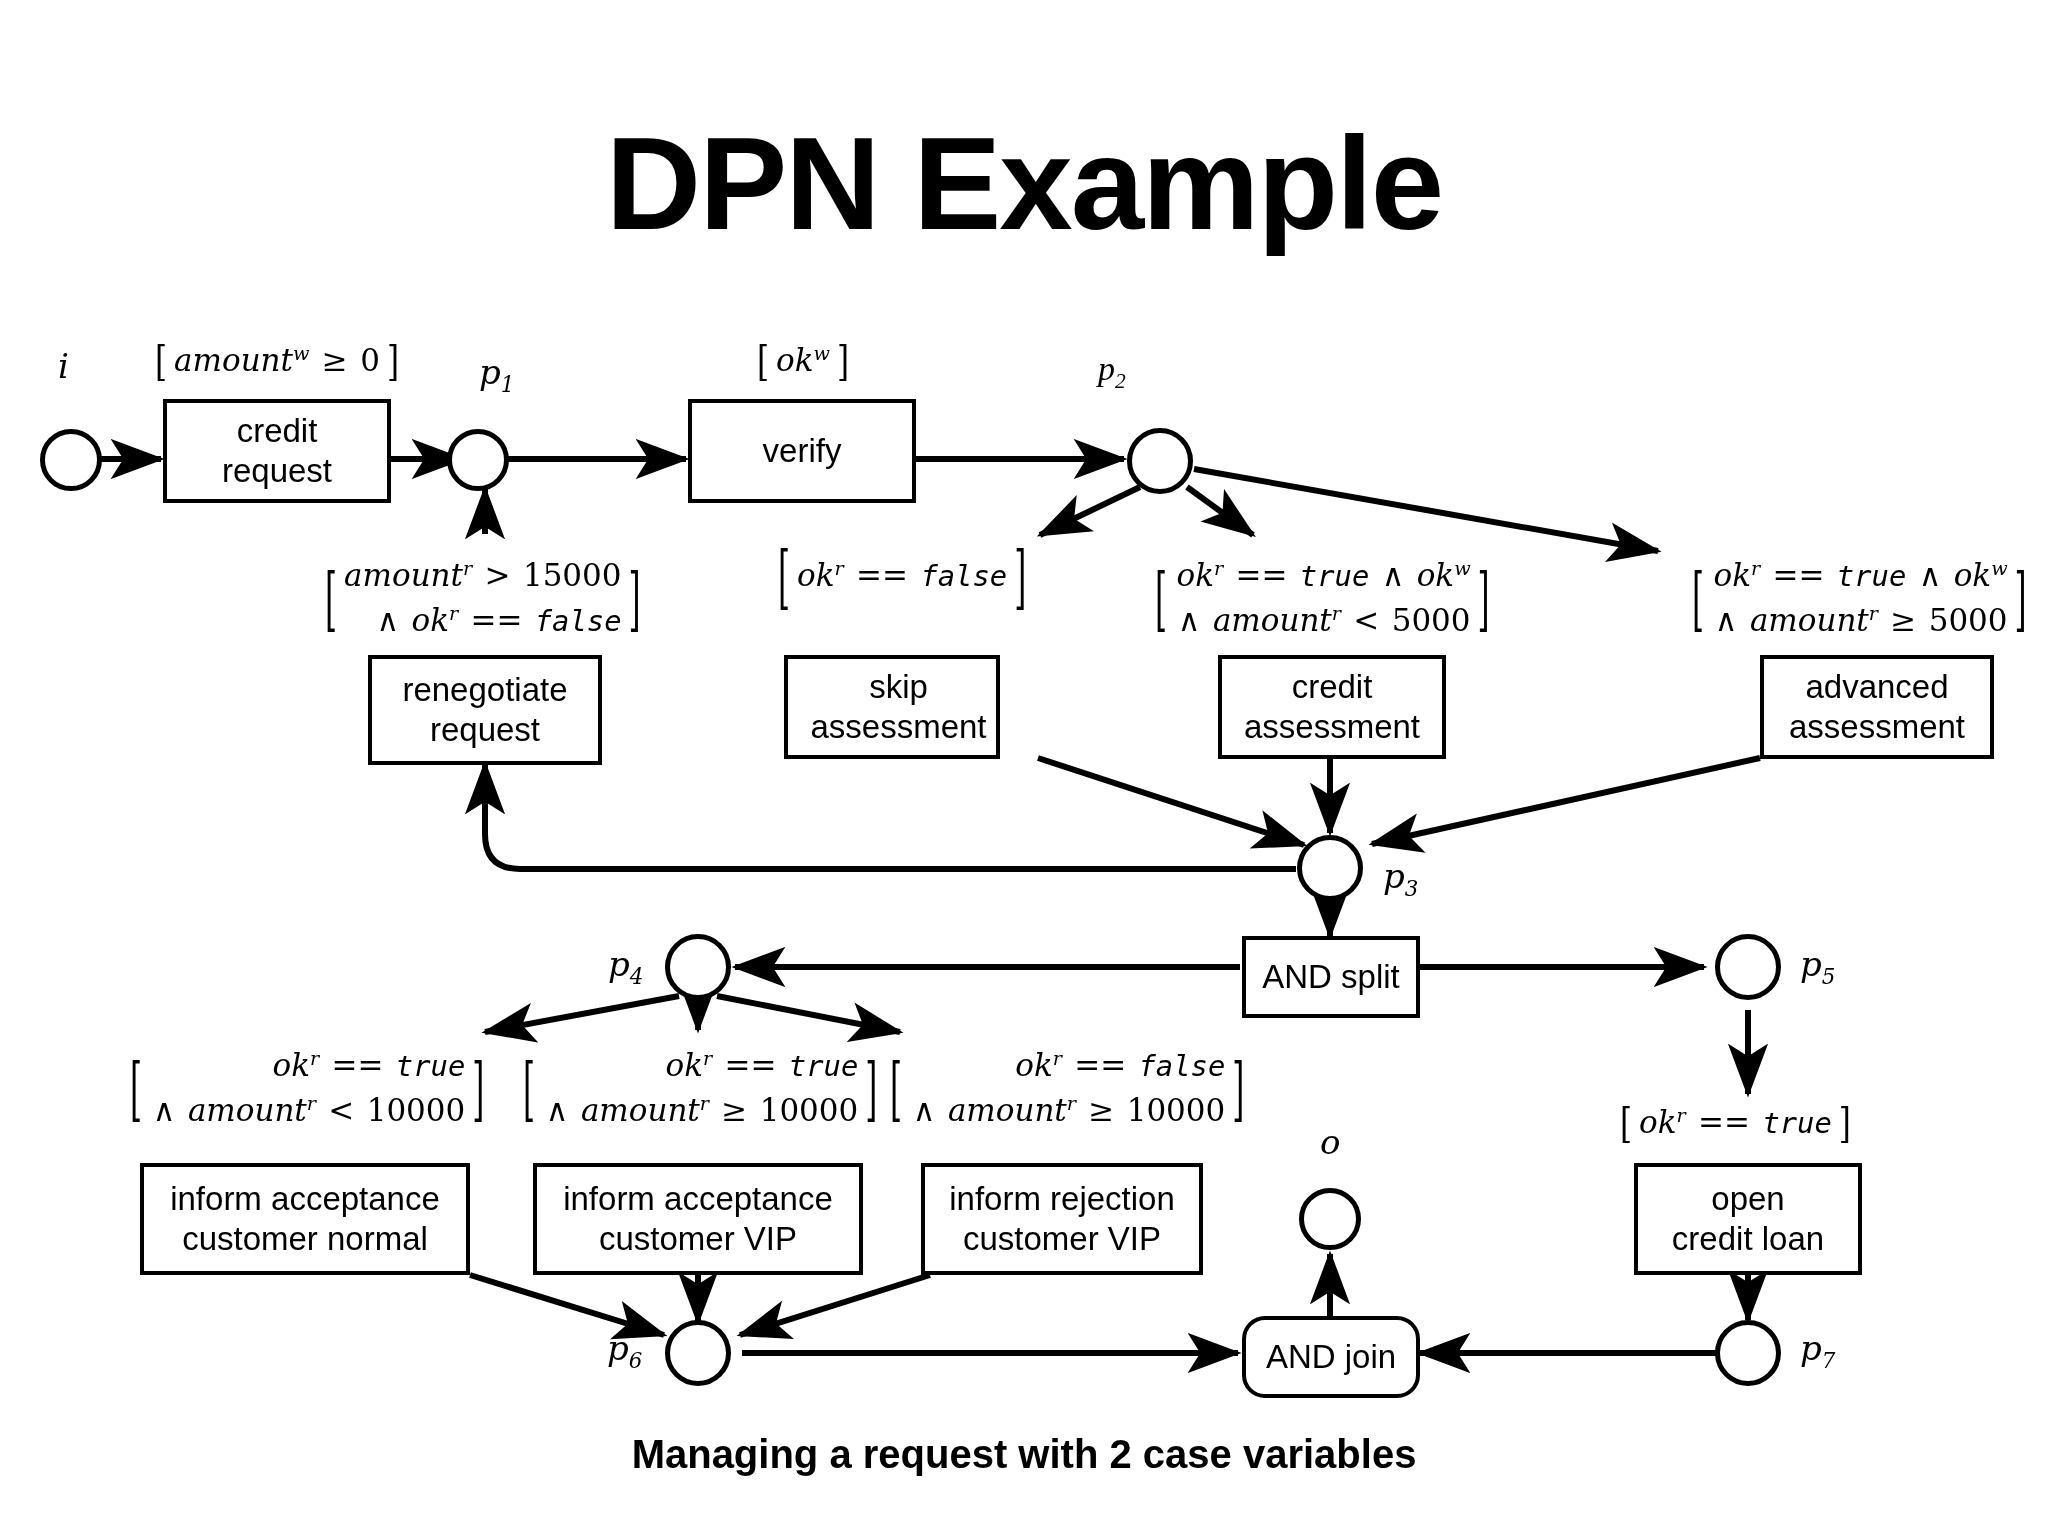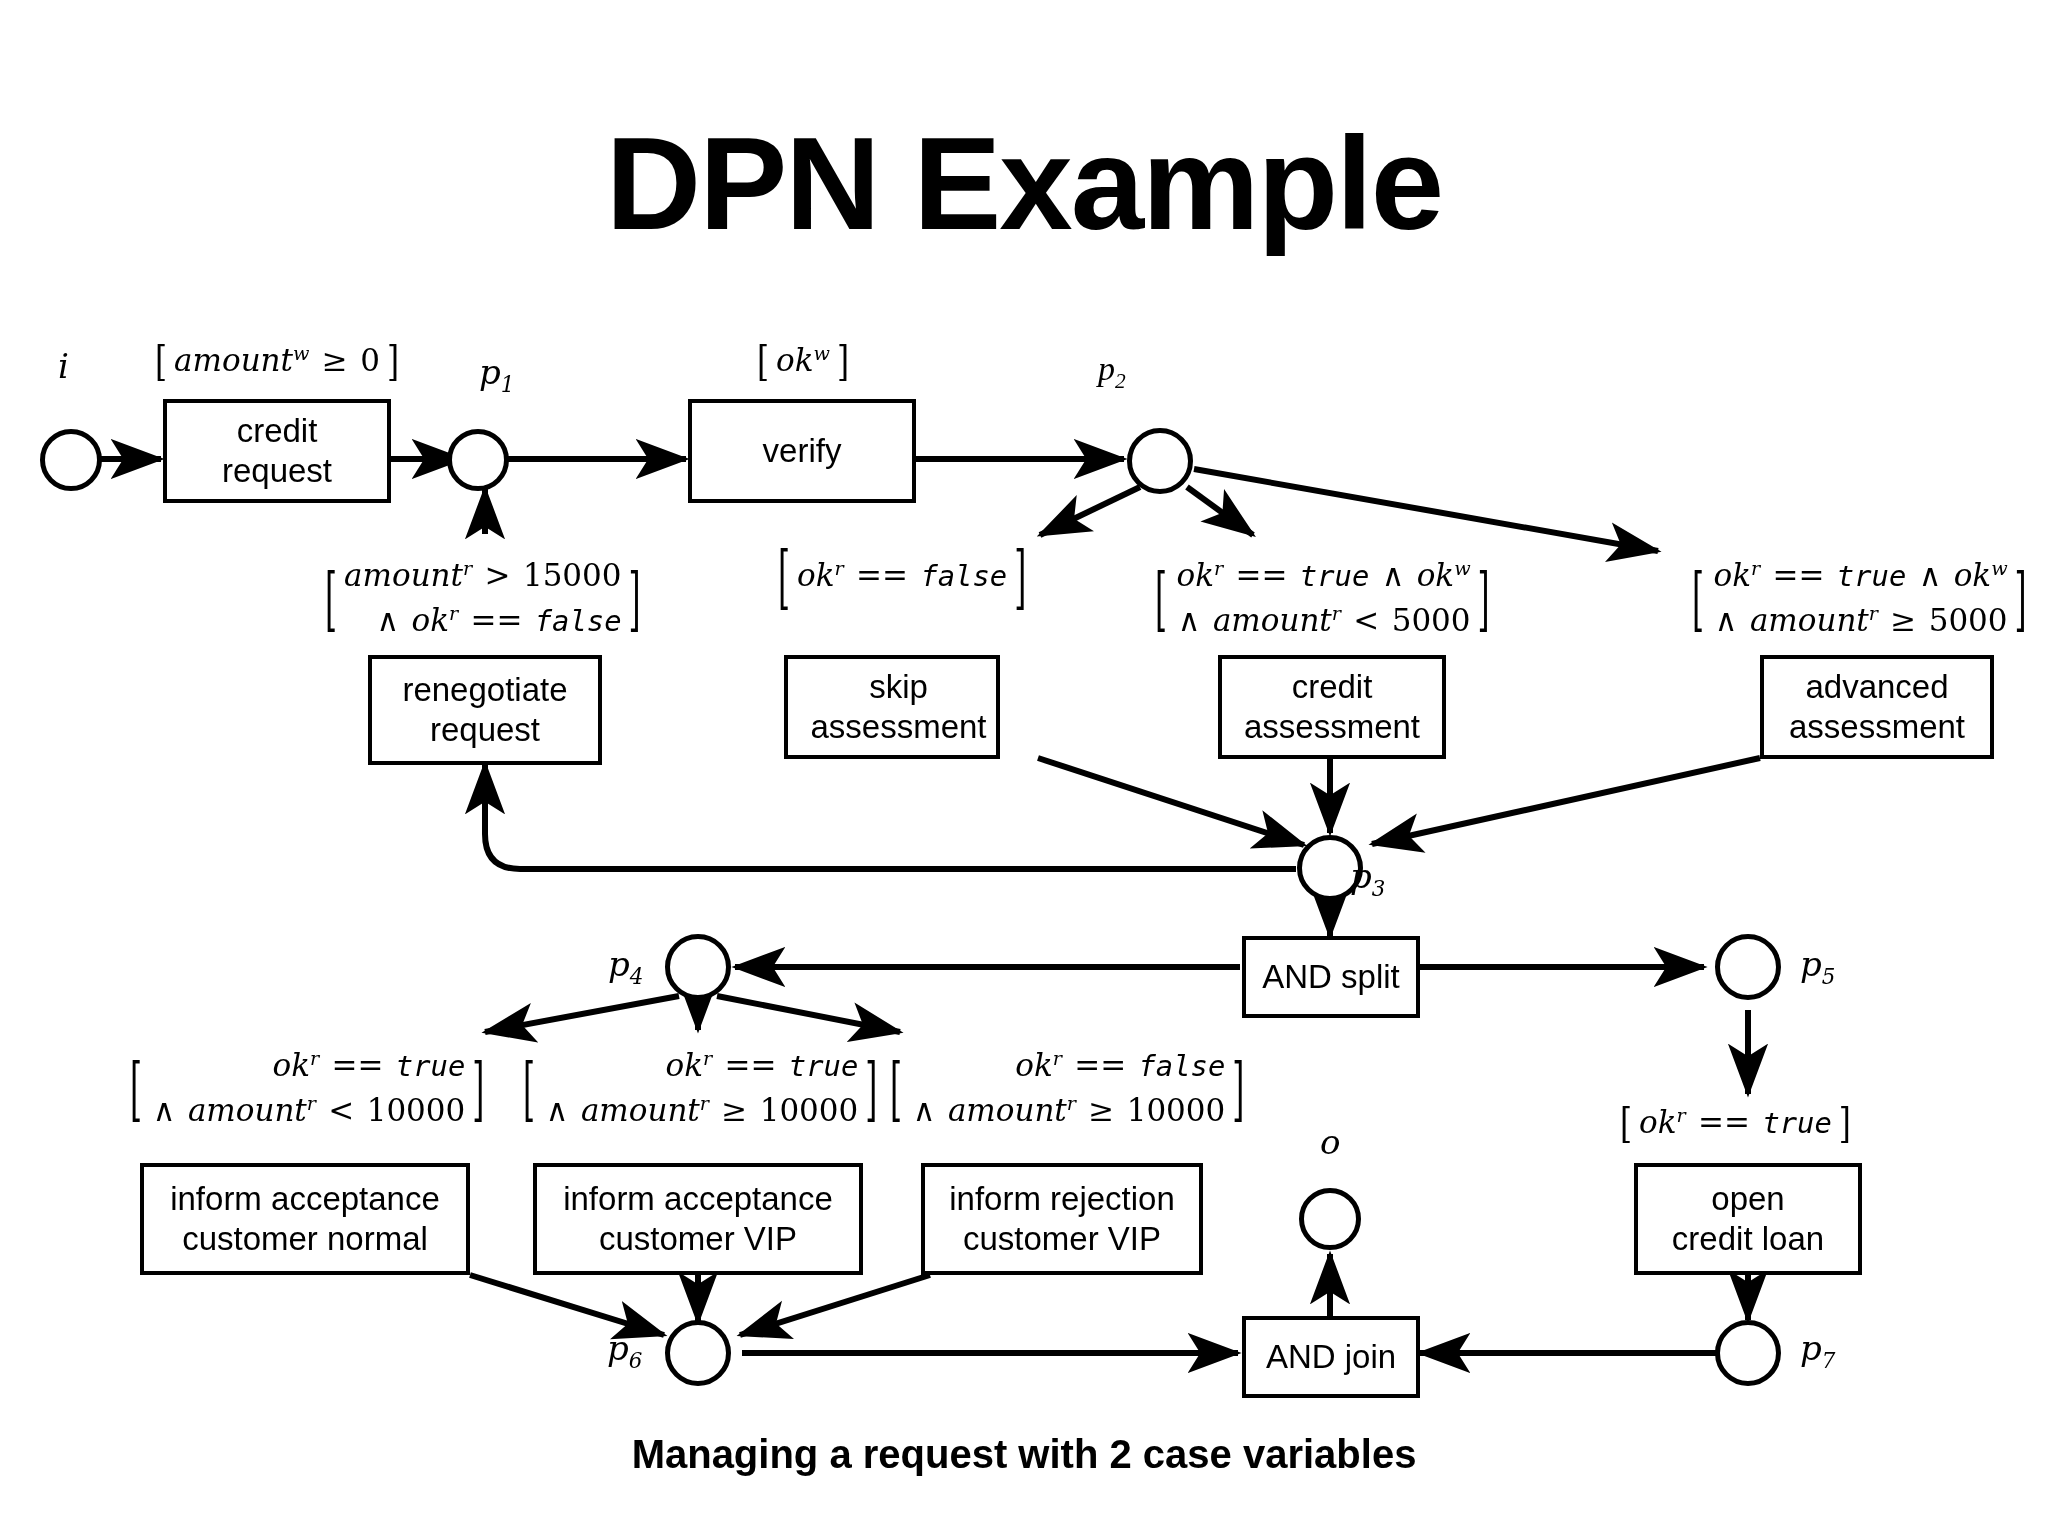--- a/index.html
+++ b/index.html
@@ -144,21 +144,21 @@
   <div class="plabel" style="left:466px;top:352px;margin-left:13px;">
     <span>p</span><sub>1</sub>
   </div>
 
   <div class="place" style="left:1127px;top:428px;width:66px;height:66px;"></div>
   <div class="plabel" style="left:1098px;top:350px;font-family:Liberation Serif, serif;">
     <span>p</span><sub>2</sub>
   </div>
 
   <div class="place" style="left:1297px;top:835px;width:66px;height:66px;"></div>
-  <div class="plabel" style="left:1350px;top:856px;">
+  <div class="plabel" style="left:1383px;top:856px;">
     <span>p</span><sub>3</sub>
   </div>
 
   <div class="place" style="left:665px;top:934px;width:66px;height:66px;"></div>
   <div class="plabel" style="left:608px;top:944px;">
     <span>p</span><sub>4</sub>
   </div>
 
   <div class="place" style="left:1715px;top:934px;width:66px;height:66px;"></div>
   <div class="plabel" style="left:1800px;top:944px;">
@@ -206,21 +206,21 @@
 
   <div class="trans" style="left:1760px;top:655px;width:234px;height:104px;">
     <span>advanced</span>
     <span>assessment</span>
   </div>
 
   <div class="trans" style="left:1242px;top:936px;width:178px;height:82px;">
     <span>AND split</span>
   </div>
 
-  <div class="trans" style="left:1242px;top:1316px;width:178px;height:82px;">
+  <div class="trans" style="left:1242px;top:1316px;width:178px;height:82px;border-radius:23px;">
     <span>AND join</span>
   </div>
 
   <div class="trans" style="left:140px;top:1163px;width:330px;height:112px;">
     <span>inform acceptance</span>
     <span>customer normal</span>
   </div>
 
   <div class="trans" style="left:533px;top:1163px;width:330px;height:112px;">
     <span>inform acceptance</span>

